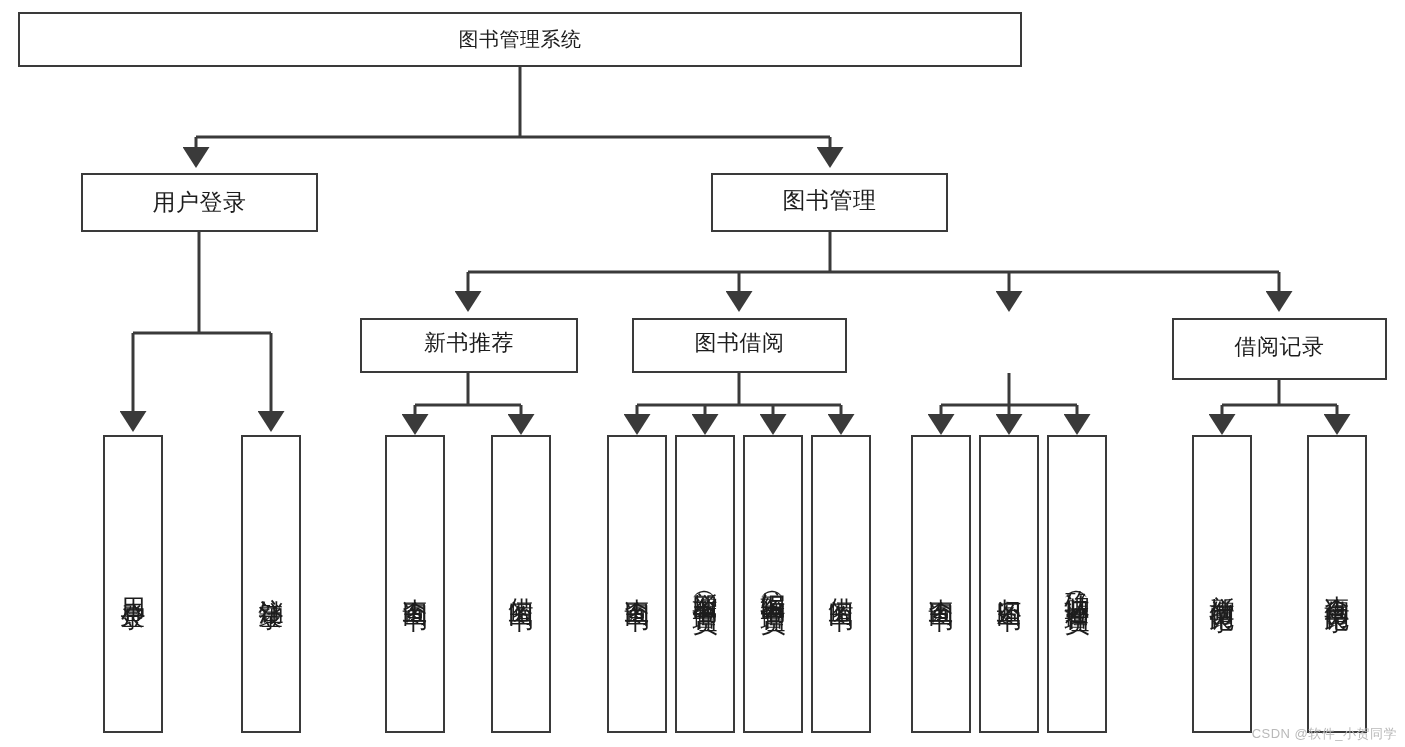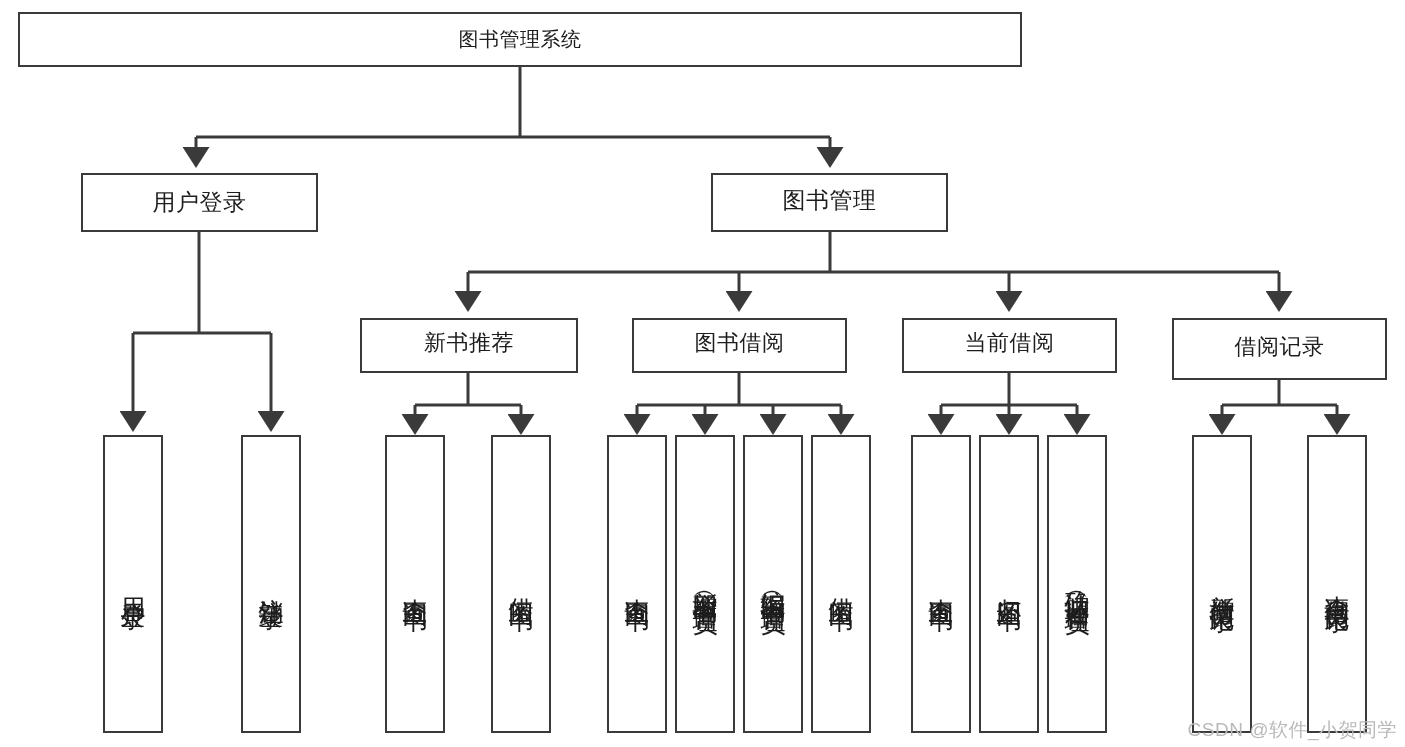--- a/index.html
+++ b/index.html
@@ -53,21 +53,21 @@
     text-orientation: upright;
     font-size: 25px;
     letter-spacing: 3px;
     line-height: 1;
     text-align: center;
   }
   .watermark {
     position: absolute;
     right: 8px;
     bottom: 4px;
-    font-size: 19px;
+    font-size: 13px;
     color: #b9b9b9;
     letter-spacing: 0.5px;
     white-space: nowrap;
     z-index: 5;
   }
 </style>
 </head>
 <body>
 
 <div id="diagram-root">
@@ -132,23 +132,20 @@
   <div class="node level1" style="left:711px; top:173px; width:237px; height:59px;font-family:Liberation Mono, monospace;">
     <span class="node-label">图书管理</span>
   </div>
 
   <div class="node level2" style="left:360px; top:318px; width:218px; height:55px;">
     <span class="node-label">新书推荐</span>
   </div>
   <div class="node level2" style="left:632px; top:318px; width:215px; height:55px;">
     <span class="node-label">图书借阅</span>
   </div>
-  <div class="node level2" style="left:902px; top:318px; width:215px; height:55px;">
-    <span class="node-label">当前借阅</span>
-  </div>
   <div class="node level2" style="left:1172px; top:318px; width:215px; height:62px;">
     <span class="node-label">借阅记录</span>
   </div>
 
   <div class="node leaf" style="left:103px; top:435px; width:60px; height:298px;">
     <span class="node-label">用户登录</span>
   </div>
   <div class="node leaf" style="left:241px; top:435px; width:60px; height:298px;">
     <span class="node-label">注销登录</span>
   </div>

